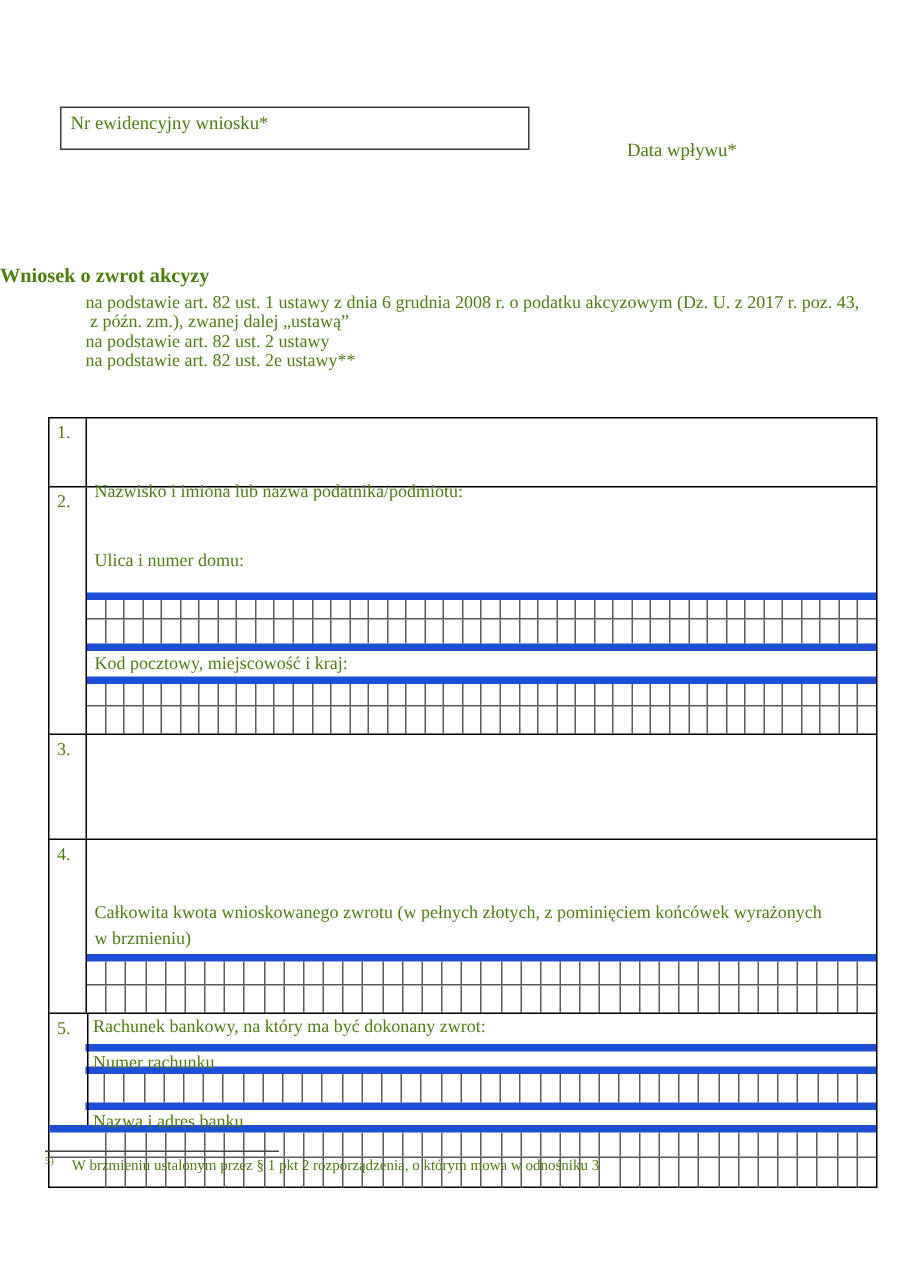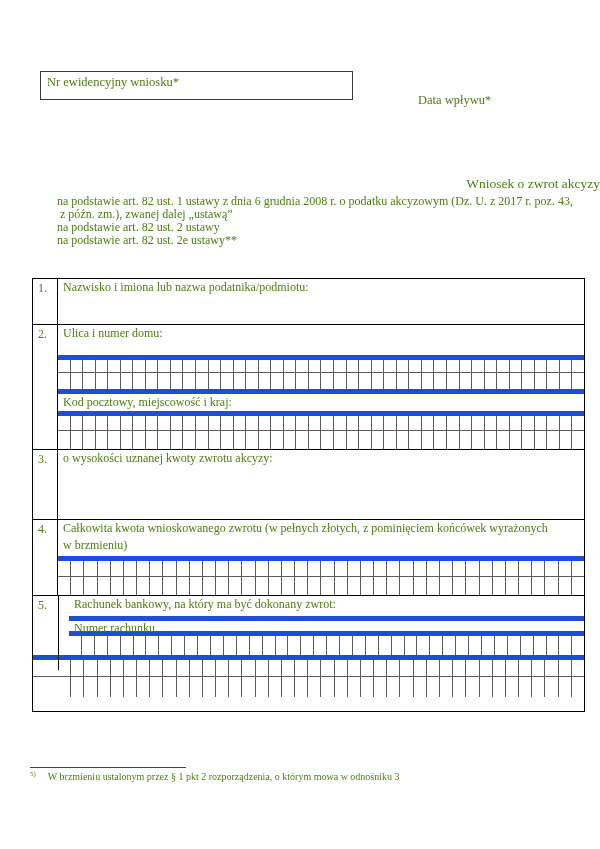--- a/index.html
+++ b/index.html
@@ -6,52 +6,52 @@
   .page{position:relative;width:600px;height:849px;background:#ffffff;
         font-family:"Liberation Serif","DejaVu Serif",serif;color:#4d7c0f;overflow:hidden;}
 
   
   .ev-box{position:absolute;left:40px;top:71px;width:313px;height:29px;
           border:1px solid #3a3a3a;box-sizing:border-box;}
   .ev-box .lbl{font-size:12.5px;padding:3px 0 0 6px;}
   .date-lbl{position:absolute;left:418px;top:93px;font-size:12.5px;}
 
   
-  .title{position:absolute;left:0;top:176px;width:100%;text-align:right;
-         font-weight:normal;font-size:13.5px;}
+  .title{position:absolute;left:0;top:176px;width:100%;text-align:left;
+         font-weight:bold;font-size:13.5px;}
   .legal{position:absolute;left:57px;top:195px;font-size:12px;line-height:13px;white-space:nowrap;}
   .legal .l2{padding-left:3px;}
 
   
   .form-table{position:absolute;left:32px;top:278px;width:553px;box-sizing:border-box;
               border:1px solid #000;}
   .trow{display:flex;box-sizing:border-box;}
   .trow + .trow{border-top:1px solid #000;}
   .numcell{flex:0 0 25px;border-right:1px solid #000;box-sizing:border-box;
            font-size:12px;padding:2px 0 0 5px;}
-  .content{flex:1;display:flex;flex-direction:column;min-width:0;box-sizing:border-box;}
+  .content{flex:1;display:flex;flex-direction:column;min-width:0;box-sizing:border-box;margin-top:40px;}
   .lab{font-size:12px;padding:1px 5px;white-space:nowrap;box-sizing:border-box;}
 
   .grid{display:flex;box-sizing:border-box;}
   .grid .cell{flex:1;border-left:1px solid #5a5a5a;box-sizing:border-box;}
   .grid .cell:first-child{border-left:none;}
   .grid .lead{flex:0 0 25px;border-left:none;box-sizing:border-box;}
   .bt-dark{border-top:5px solid #1d4ed8;}
   .bt-lite{border-top:1px solid #5a5a5a;}
 
   .r1{height:45px;}
   .r2-txt{height:30px;}
   .g17{height:17px;} .g19{height:19px;} .g20{height:20px;} .g21{height:21px;} .g24{height:24px;}
   .sublab{height:22px;}
   .r3{height:70px;}
   .r4-txt{height:36px;}
   .row5{position:relative;height:116px;box-sizing:border-box;border-top:1px solid #000;}
   .row5 .num5{position:absolute;left:0;top:0;width:25px;padding:2px 0 0 5px;font-size:12px;box-sizing:border-box;}
   .row5 .divider{position:absolute;left:25px;top:0;width:1px;height:74px;background:#000;}
-  .row5 .inner{margin-left:36px;}
+  .row5 .inner{margin-left:24px;}
   .row5 .lab5{height:20px;}
   .box-lab{height:15px;font-size:12px;padding:0 5px;line-height:14px;box-sizing:border-box;white-space:nowrap;}
 
   
   .foot-rule{position:absolute;left:30px;top:767px;width:156px;border-top:1px solid #444;}
   .footnote{position:absolute;left:30px;top:770px;font-size:10px;white-space:nowrap;}
   .footnote sup{font-size:7px;margin-right:12px;}
 </style>
 </head>
 <body>
@@ -263,21 +263,20 @@
             <div class="cell"></div>
             <div class="cell"></div>
             <div class="cell"></div>
           </div>
       </div>
     </div>
 
     <div class="trow r3">
       <div class="numcell">3.</div>
       <div class="content">
-        <div class="lab">o wysokości uznanej kwoty zwrotu akcyzy:</div>
       </div>
     </div>
 
     <div class="trow">
       <div class="numcell">4.</div>
       <div class="content">
         <div class="r4-txt">
           <div class="lab">Całkowita kwota wnioskowanego zwrotu (w pełnych złotych, z pominięciem końcówek wyrażonych</div>
           <div class="lab">w brzmieniu)</div>
         </div>
@@ -409,20 +408,21 @@
             <div class="cell"></div>
             <div class="cell"></div>
             <div class="cell"></div>
             <div class="cell"></div>
             <div class="cell"></div>
             <div class="cell"></div>
             <div class="cell"></div>
             <div class="cell"></div>
             <div class="cell"></div>
           </div>
+        <div class="box-lab bt-dark">Nazwa i adres banku</div>
       </div>
       <div class="grid g21 bt-dark">
         <div class="cell lead"></div>
         <div class="grid-fill" style="display:flex;flex:1;">
             <div class="cell"></div>
             <div class="cell"></div>
             <div class="cell"></div>
             <div class="cell"></div>
             <div class="cell"></div>
             <div class="cell"></div>

